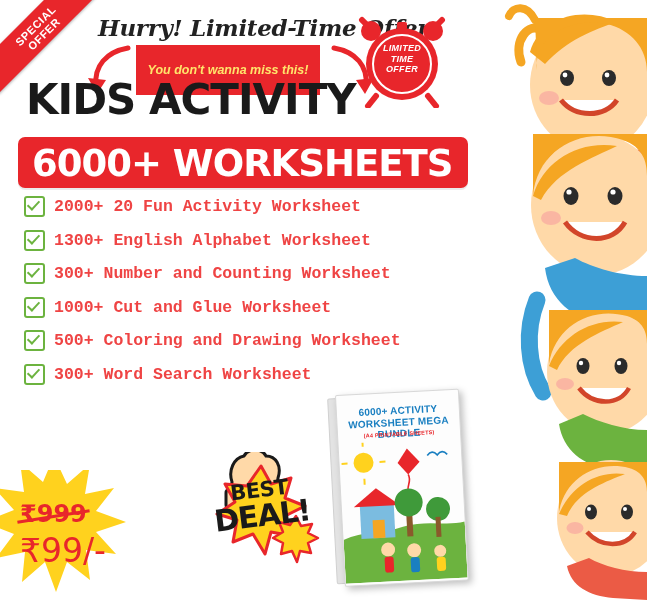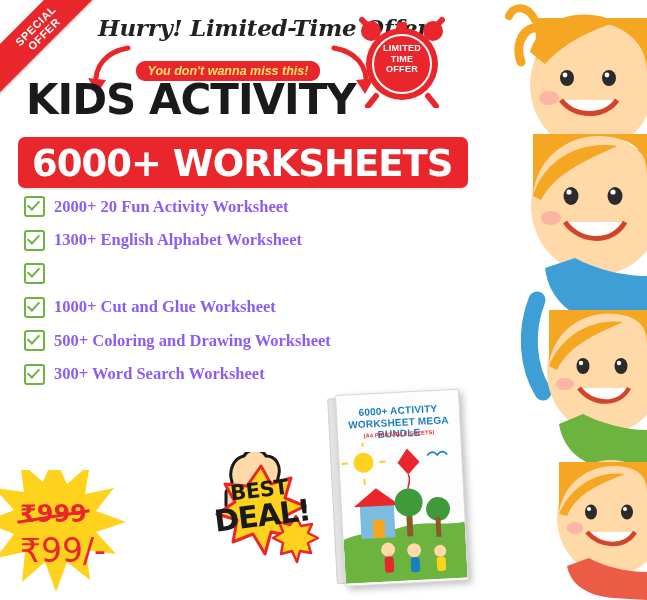--- a/index.html
+++ b/index.html
@@ -26,35 +26,35 @@
   
   .hurry{
     position:absolute;left:98px;top:14px;width:260px;text-align:center;z-index:5;
   }
   .hurry .main{
     font-family:"DejaVu Serif",serif;
     font-weight:bold;font-style:italic;font-size:23px;color:#222;
     letter-spacing:-.3px;white-space:nowrap;
   }
   .hurry .sub{
-    margin-top:20px;display:inline-block;
+    margin-top:4px;display:inline-block;
     background:#e8262b;color:#ffe56b;
     font-style:italic;font-weight:bold;font-size:12.5px;
-    padding:3px 12px;border-radius:9px;
+    padding:18px 12px;border-radius:0;
     white-space:nowrap;
   }
   
   .arrow-left{position:absolute;left:86px;top:44px;z-index:5;}
   .arrow-right{position:absolute;left:330px;top:44px;z-index:5;}
 
   
   .clock{position:absolute;left:356px;top:16px;width:92px;height:92px;z-index:5;}
   .clock .badge-text{
     position:absolute;left:0;top:27px;width:92px;text-align:center;
-    color:#fff;font-weight:bold;font-size:9px;line-height:10.5px;letter-spacing:.3px;
+    color:#fff;font-weight:bold;font-size:9px;line-height:10.5px;letter-spacing:.3px;font-style:italic;
   }
 
   
   .title1{
     position:absolute;left:26px;top:75px;
     font-family:"DejaVu Sans",sans-serif;
     font-weight:bold;font-size:42px;letter-spacing:-1px;color:#1a1a1a;
     z-index:5;white-space:nowrap;
   }
   .title2wrap{
@@ -73,22 +73,22 @@
   .feat{display:flex;align-items:center;margin-bottom:12.5px;}
   .check{
     width:17px;height:17px;border:2px solid #6cb33f;border-radius:3px;
     margin-right:9px;position:relative;flex:0 0 auto;background:#fff;
   }
   .check:after{
     content:"";position:absolute;left:4px;top:0px;width:5px;height:10px;
     border:solid #6cb33f;border-width:0 2.6px 2.6px 0;transform:rotate(43deg);
   }
   .feat-label{
-    font-family:Liberation Serif, serif;
-    font-weight:bold;font-size:16.5px;color:#8b5cf6;white-space:nowrap;
+    font-family:Liberation Mono, monospace;
+    font-weight:bold;font-size:16.5px;color:#ef4444;white-space:nowrap;
   }
 
   
   .burst{position:absolute;left:-4px;top:470px;width:176px;height:132px;z-index:6;}
   .price-old{
     position:absolute;left:20px;top:500px;z-index:7;
     color:#e8262b;font-family:"DejaVu Sans",sans-serif;font-weight:bold;font-size:24px;
   }
   .price-old .strike{position:relative;margin-top:24px;}
   .price-old .strike:after{
@@ -250,20 +250,21 @@
     <div class="feat">
       <span class="check"></span>
       <span class="feat-label">2000+ 20 Fun Activity Worksheet</span>
     </div>
     <div class="feat">
       <span class="check"></span>
       <span class="feat-label">1300+ English Alphabet Worksheet</span>
     </div>
     <div class="feat">
       <span class="check"></span>
+      <span class="feat-label">300+ Number and Counting Worksheet</span>
     </div>
     <div class="feat">
       <span class="check"></span>
       <span class="feat-label">1000+ Cut and Glue Worksheet</span>
     </div>
     <div class="feat">
       <span class="check"></span>
       <span class="feat-label">500+ Coloring and Drawing  Worksheet</span>
     </div>
     <div class="feat">

